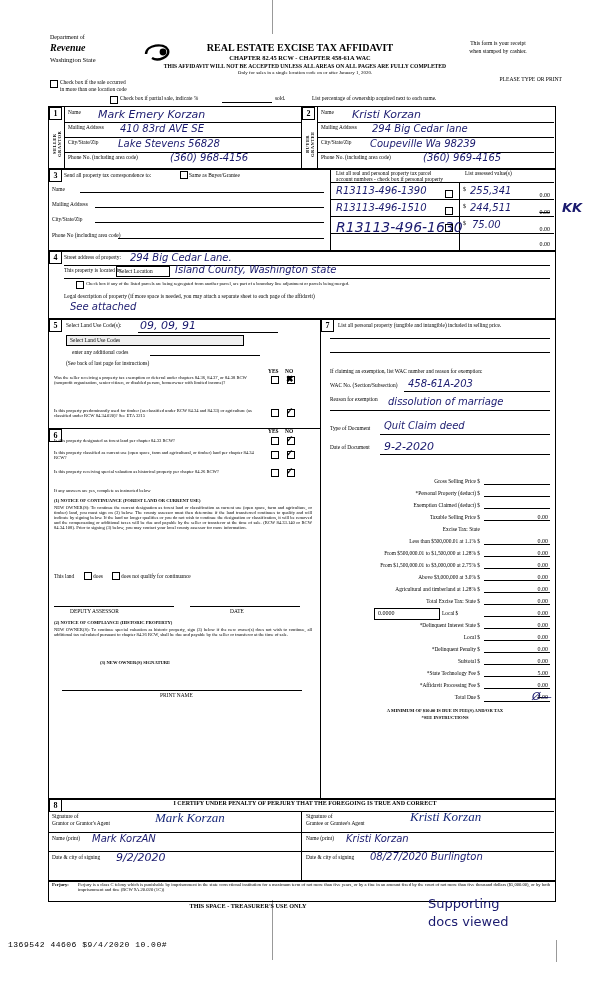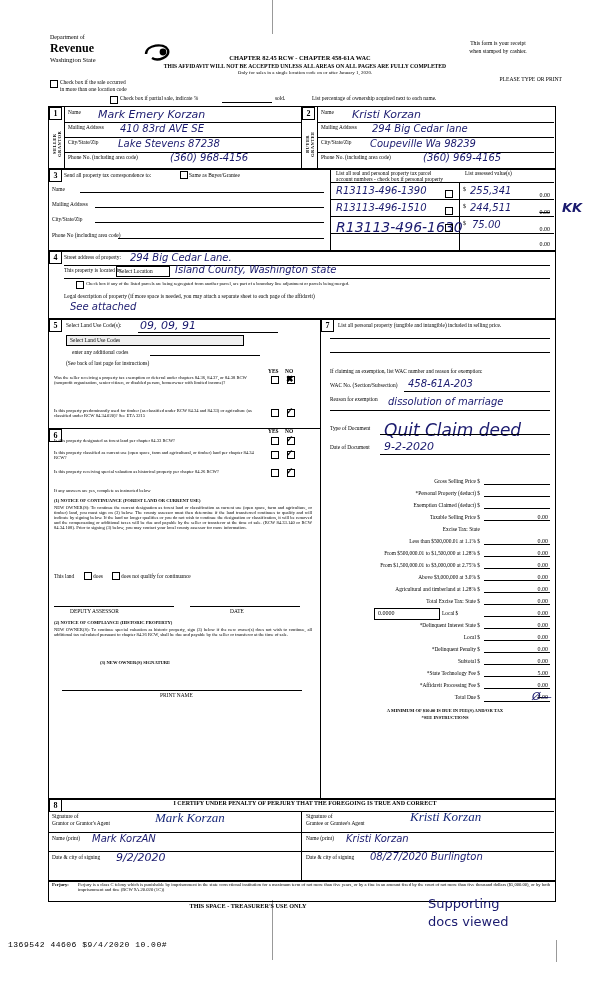--- a/index.html
+++ b/index.html
@@ -29,29 +29,30 @@
 <div class="page">
 
   <div class="crop" style="left:272px;top:0;height:34px;"></div>
   <div class="crop" style="left:272px;top:900px;height:60px;"></div>
   <div class="crop" style="left:556px;top:940px;height:22px;"></div>
 
   <div class="sheet">
 
     <div style="position:absolute;left:10px;top:14px;width:120px;">
       <div style="font-size:6px;font-family:'Liberation Serif',serif;">Department of</div>
-      <div style="font-size:12px;font-weight:bold;font-family:'Liberation Serif',serif;line-height:16px;">Revenue</div>
+      <div style="font-size:10px;font-weight:bold;font-family:'Liberation Serif',serif;line-height:16px;font-style:italic;">Revenue</div>
       <div style="font-size:6.5px;font-family:'Liberation Serif',serif;">Washington State</div>
     </div>
 
     <svg width="26" height="26" style="position:absolute;left:104px;top:20px;">
       <path d="M2 14 C2 5, 20 2, 24 10 C26 17, 14 22, 8 18" stroke="#000" stroke-width="2.4" fill="none"></path>
       <circle cx="19" cy="12" r="3.4" fill="#000"></circle>
     </svg>
 
+    <div class="hdr-title" style="left:130px;top:22px;width:260px;font-size:10px;">REAL ESTATE EXCISE TAX AFFIDAVIT</div>
     <div class="hdr-title" style="left:130px;top:34px;width:260px;font-size:6.4px;">CHAPTER 82.45 RCW - CHAPTER 458-61A WAC</div>
     <div class="hdr-title" style="left:70px;top:43px;width:390px;font-size:5.6px;">THIS AFFIDAVIT WILL NOT BE ACCEPTED UNLESS ALL AREAS ON ALL PAGES ARE FULLY COMPLETED</div>
     <div style="position:absolute;left:70px;top:50px;width:390px;font-size:5px;text-align:center;">Only for sales in a single location code on or after January 1, 2020.</div>
 
     <div style="position:absolute;left:398px;top:20px;width:120px;text-align:center;font-size:5.6px;">This form is your receipt</div>
     <div style="position:absolute;left:398px;top:28px;width:120px;text-align:center;font-size:5.6px;">when stamped by cashier.</div>
     <div style="position:absolute;left:398px;top:56px;width:124px;text-align:right;font-size:5.6px;">PLEASE TYPE OR PRINT</div>
 
     <div class="ckb" style="left:10px;top:60px;"></div>
     <div class="lbl" style="left:20px;top:59px;">Check box if the sale occurred</div>
@@ -74,21 +75,21 @@
     <div class="vert" style="left:12px;top:102px;height:44px;width:10px;">SELLER GRANTOR</div>
     <div class="vert" style="left:265px;top:102px;height:44px;width:10px;">BUYER GRANTEE</div>
 
     <div class="lbl" style="left:28px;top:89px;">Name</div>
     <div class="hand" style="position:absolute;left:58px;top:88px;font-size:11px;">Mark Emery Korzan</div>
     <div class="ln" style="left:24px;top:102px;width:237px;"></div>
     <div class="lbl" style="left:28px;top:104px;">Mailing Address</div>
     <div class="hand" style="position:absolute;left:80px;top:103px;font-size:10px;">410 83rd AVE SE</div>
     <div class="ln" style="left:24px;top:117px;width:237px;"></div>
     <div class="lbl" style="left:28px;top:119px;">City/State/Zip</div>
-    <div class="hand" style="position:absolute;left:78px;top:118px;font-size:10px;">Lake Stevens  87238</div>
+    <div class="hand" style="position:absolute;left:78px;top:118px;font-size:10px;">Lake Stevens  56828</div>
     <div class="ln" style="left:24px;top:132px;width:237px;"></div>
     <div class="lbl" style="left:28px;top:134px;">Phone No. (including area code)</div>
     <div class="hand" style="position:absolute;left:130px;top:132px;font-size:10px;text-align:center;">(360) 968-4156</div>
 
     <div class="lbl" style="left:281px;top:89px;">Name</div>
     <div class="hand" style="position:absolute;left:312px;top:88px;font-size:11px;">Kristi Korzan</div>
     <div class="ln" style="left:277px;top:102px;width:237px;"></div>
     <div class="lbl" style="left:281px;top:104px;">Mailing Address</div>
     <div class="hand" style="position:absolute;left:332px;top:103px;font-size:10px;">294 Big Cedar lane</div>
     <div class="ln" style="left:277px;top:117px;width:237px;"></div>
@@ -241,21 +242,21 @@
 
     <div class="lbl" style="left:290px;top:348px;">If claiming an exemption, list WAC number and reason for exemption:</div>
     <div class="lbl" style="left:290px;top:362px;">WAC No. (Section/Subsection)</div>
     <div class="hand" style="position:absolute;left:368px;top:358px;font-size:10px;font-style:italic;">458-61A-203</div>
     <div class="ln" style="left:364px;top:371px;width:146px;"></div>
     <div class="lbl" style="left:290px;top:376px;">Reason for exemption</div>
     <div class="hand" style="position:absolute;left:348px;top:376px;font-size:10px;">dissolution of marriage</div>
     <div class="ln" style="left:290px;top:390px;width:220px;"></div>
 
     <div class="lbl" style="left:290px;top:405px;">Type of Document</div>
-    <div class="hand" style="position:absolute;left:344px;top:400px;font-size:17px;">Quit Claim deed</div>
+    <div class="hand" style="position:absolute;left:344px;top:400px;font-size:10px;">Quit Claim deed</div>
     <div class="ln" style="left:340px;top:414px;width:170px;"></div>
     <div class="lbl" style="left:290px;top:424px;">Date of Document</div>
     <div class="hand" style="position:absolute;left:344px;top:420px;font-size:11px;">9-2-2020</div>
     <div class="ln" style="left:340px;top:434px;width:170px;"></div>
 
     <div class="lbl" style="left:330px;top:458px;text-align:right;width:110px;">Gross Selling Price  $</div>
     <div class="ln" style="left:444px;top:464px;width:66px;"></div>
     <div class="lbl" style="left:320px;top:470px;text-align:right;width:120px;">*Personal Property (deduct)  $</div>
     <div class="ln" style="left:444px;top:476px;width:66px;"></div>
     <div class="lbl" style="left:320px;top:482px;text-align:right;width:120px;">Exemption Claimed (deduct)  $</div>

